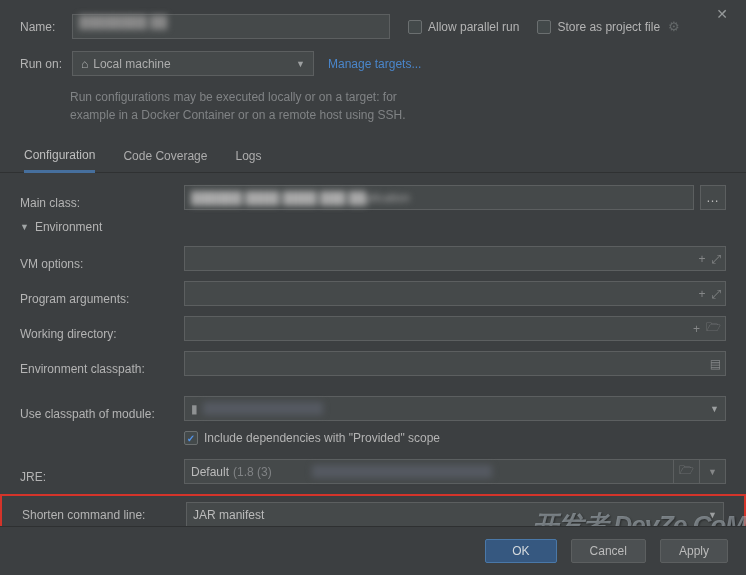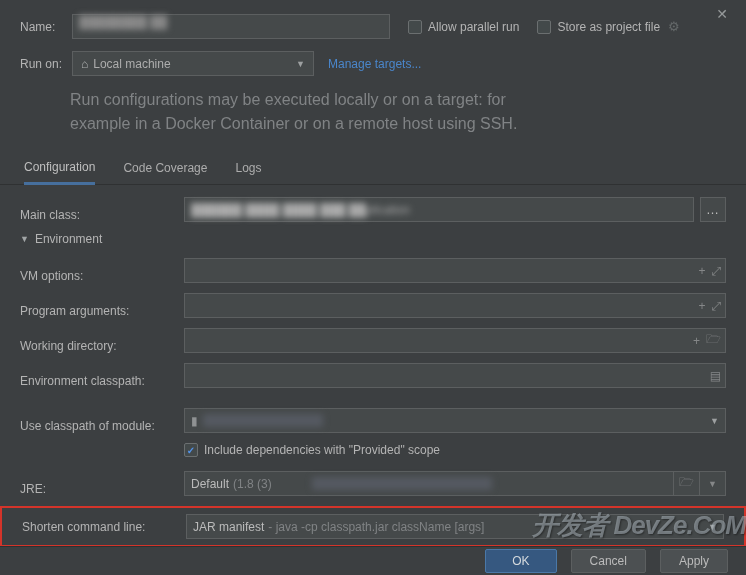--- a/index.html
+++ b/index.html
@@ -37,21 +37,21 @@
 .gear-icon { margin-left: 8px; color: #646869; font-size: 13px; }
 .runon-dd {
   width: 242px; background: #45494a; border: 1px solid #5c5f60;
   height: 25px; display: flex; align-items: center;
   padding: 0 8px; margin-left: 4px; justify-content: space-between;
   cursor: pointer;
 }
 .home-icon { color: #aeb0b1; margin-right: 5px; font-size: 12px; }
 .dd-arrow { color: #9da0a1; font-size: 9px; }
 .manage-link { color: #4a86cb; margin-left: 14px; cursor: pointer; }
-.hint-text { color: #808385; margin-left: 50px; line-height: 1.5; font-size: 16px; }
+.hint-text { color: #808385; margin-left: 50px; line-height: 1.5; font-size: 12px; }
 
 .tabs {
   display: flex; gap: 28px; padding: 0 24px;
   border-bottom: 1px solid #2f3132; margin-top: 8px; align-items: center;
 }
 .tab { padding: 8px 0; color: #adadad; cursor: pointer; }
 .tab.active { color: #bfbfbf; border-bottom: 3px solid #466f9d; margin-bottom: -1px; }
 
 .body-section { padding: 12px 20px 0 20px; }
 .form-row {
@@ -112,21 +112,21 @@
 .watermark {
   position: absolute; right: 0; bottom: 32px;
   font-family: "Arial", sans-serif;
   font-size: 26px; font-style: italic; font-weight: bold;
   color: rgba(200,210,220,0.45);
   text-shadow: 1px 1px 2px rgba(0,0,0,0.4);
   letter-spacing: -1px; pointer-events: none;
 }
 .footer {
   position: absolute; bottom: 0; left: 0; right: 0;
-  height: 29px; background: #3c3f41;
+  height: 49px; background: #3c3f41;
   border-top: 1px solid #2e3031;
   display: flex; align-items: center; justify-content: flex-end;
   padding-right: 18px; gap: 14px;
 }
 .btn {
   height: 24px; padding: 0 18px; background: #4c5052;
   border: 1px solid #5c5f60; color: #bbb; cursor: pointer;
   display: flex; align-items: center; border-radius: 2px;
 }
 .btn.primary { background: #365880; border-color: #4a78a8; color: #d4d9dd; padding: 0 26px; }
@@ -254,21 +254,20 @@
         <div class="jre-btn">🗁</div>
         <div class="jre-btn" style="font-size:9px;">▼</div>
       </div>
     </div>
   </div>
 
   <div class="highlight-row">
     <span class="form-label">Shorten command line:</span>
     <div class="form-field">
       <span class="val-main">JAR manifest</span>
-      <span class="val-dim">- java -cp classpath.jar className [args]</span>
       <span class="dd-smallarrow">▼</span>
     </div>
   </div>
 </div>
 
 <div class="watermark">开发者 DevZe.CoM</div>
 
 <div class="footer">
   <div class="btn primary">OK</div>
   <div class="btn">Cancel</div>

